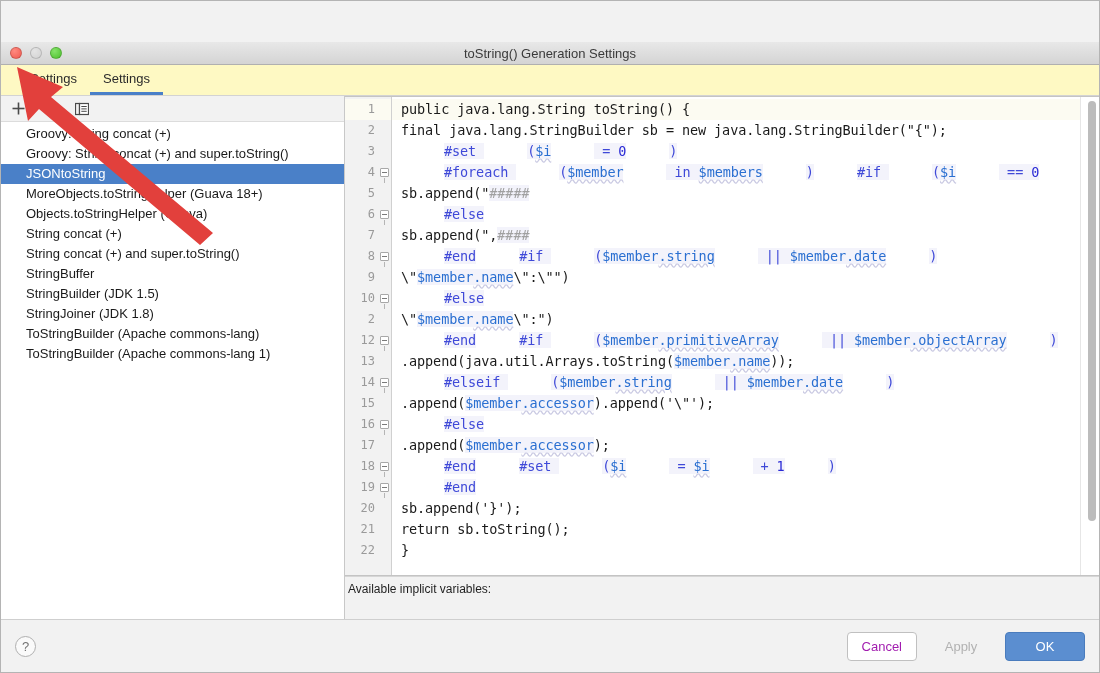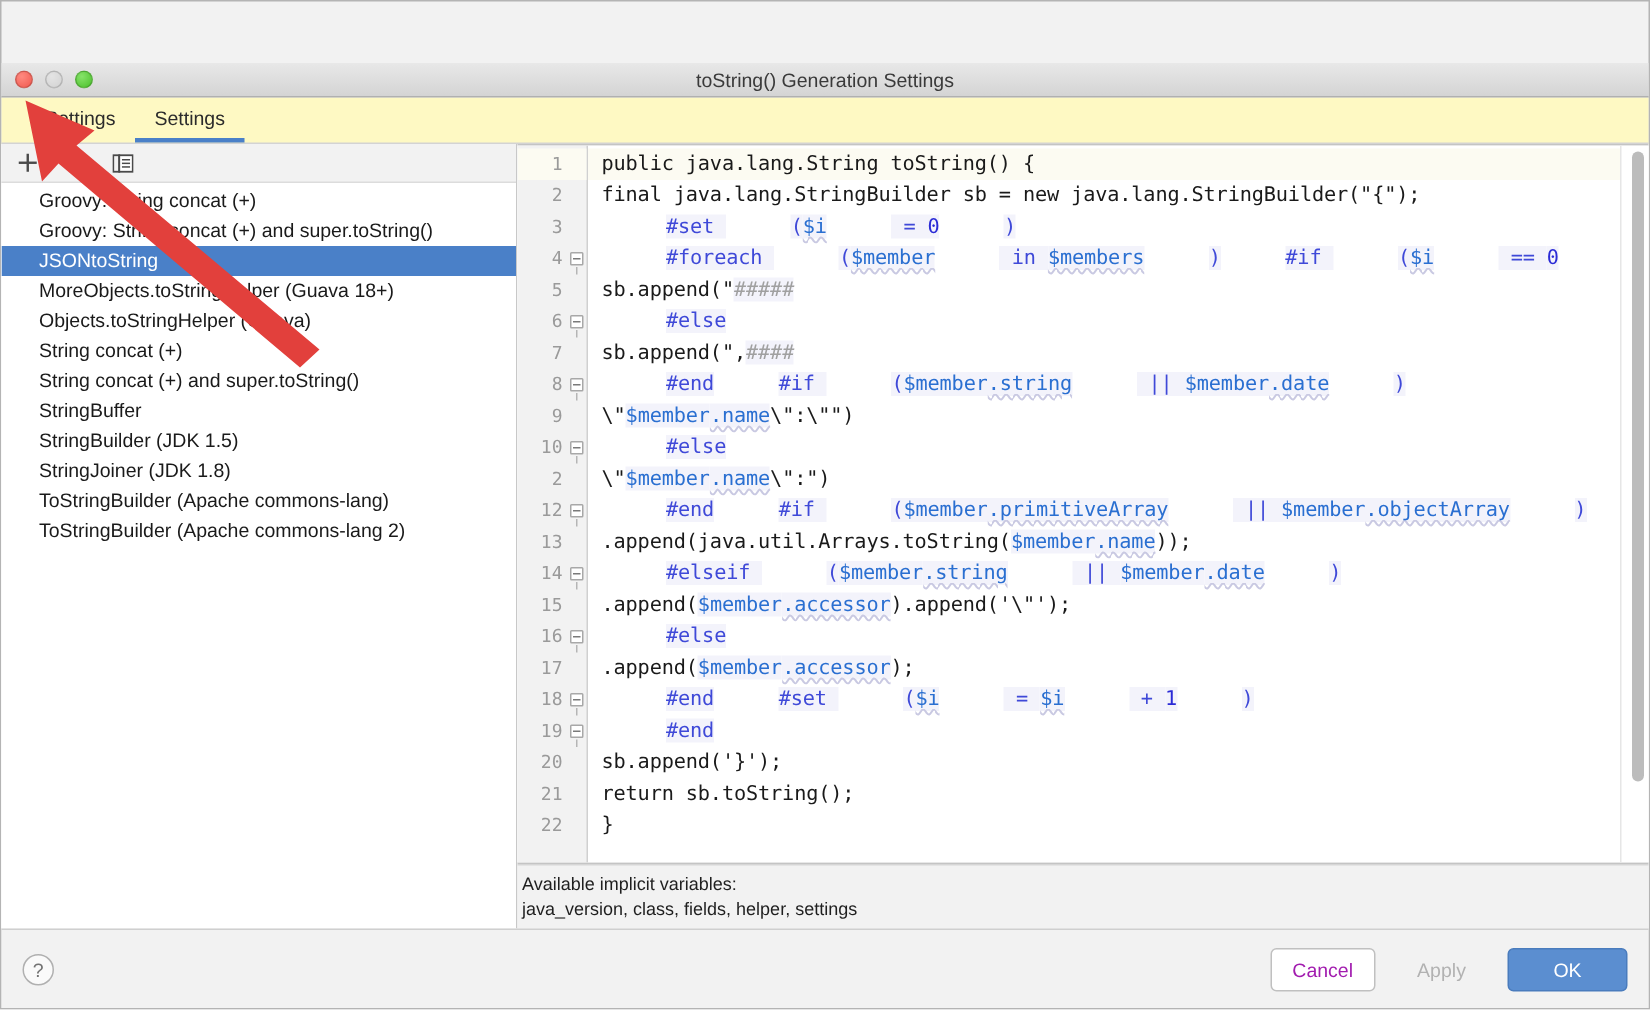--- a/index.html
+++ b/index.html
@@ -384,21 +384,21 @@
           <div class="list-item">Groovy: String concat (+) and super.toString()</div>
           <div class="list-item selected">JSONtoString</div>
           <div class="list-item">MoreObjects.toStringHelper (Guava 18+)</div>
           <div class="list-item">Objects.toStringHelper (Guava)</div>
           <div class="list-item">String concat (+)</div>
           <div class="list-item">String concat (+) and super.toString()</div>
           <div class="list-item">StringBuffer</div>
           <div class="list-item">StringBuilder (JDK 1.5)</div>
           <div class="list-item">StringJoiner (JDK 1.8)</div>
           <div class="list-item">ToStringBuilder (Apache commons-lang)</div>
-          <div class="list-item">ToStringBuilder (Apache commons-lang 2)</div>
+          <div class="list-item">ToStringBuilder (Apache commons-lang 1)</div>
         </div>
     </div>
 
     <div id="right-panel">
 
       <div id="editor-wrap">
         <div id="gutter">
             <div class="gl cur">1</div>
             <div class="gl">2</div>
             <div class="gl">3</div>
@@ -446,21 +446,20 @@
             <div class="code-line"><span class="tk-plain">return sb.toString();</span></div>
             <div class="code-line"><span class="tk-plain">}</span></div>
           </div>
         <div id="editor-right-pad">
           <div id="v-scrollbar"></div>
         </div>
       </div>
 
       <div id="hint">
         <div>Available implicit variables:</div>
-        <div>java_version, class, fields, helper, settings</div>
       </div>
     </div>
   </div>
 
   <div id="footer">
     <div id="help-btn">?</div>
     <div id="footer-buttons">
       <div class="btn btn-default">Cancel</div>
       <div class="btn btn-disabled">Apply</div>
       <div class="btn btn-primary">OK</div>

